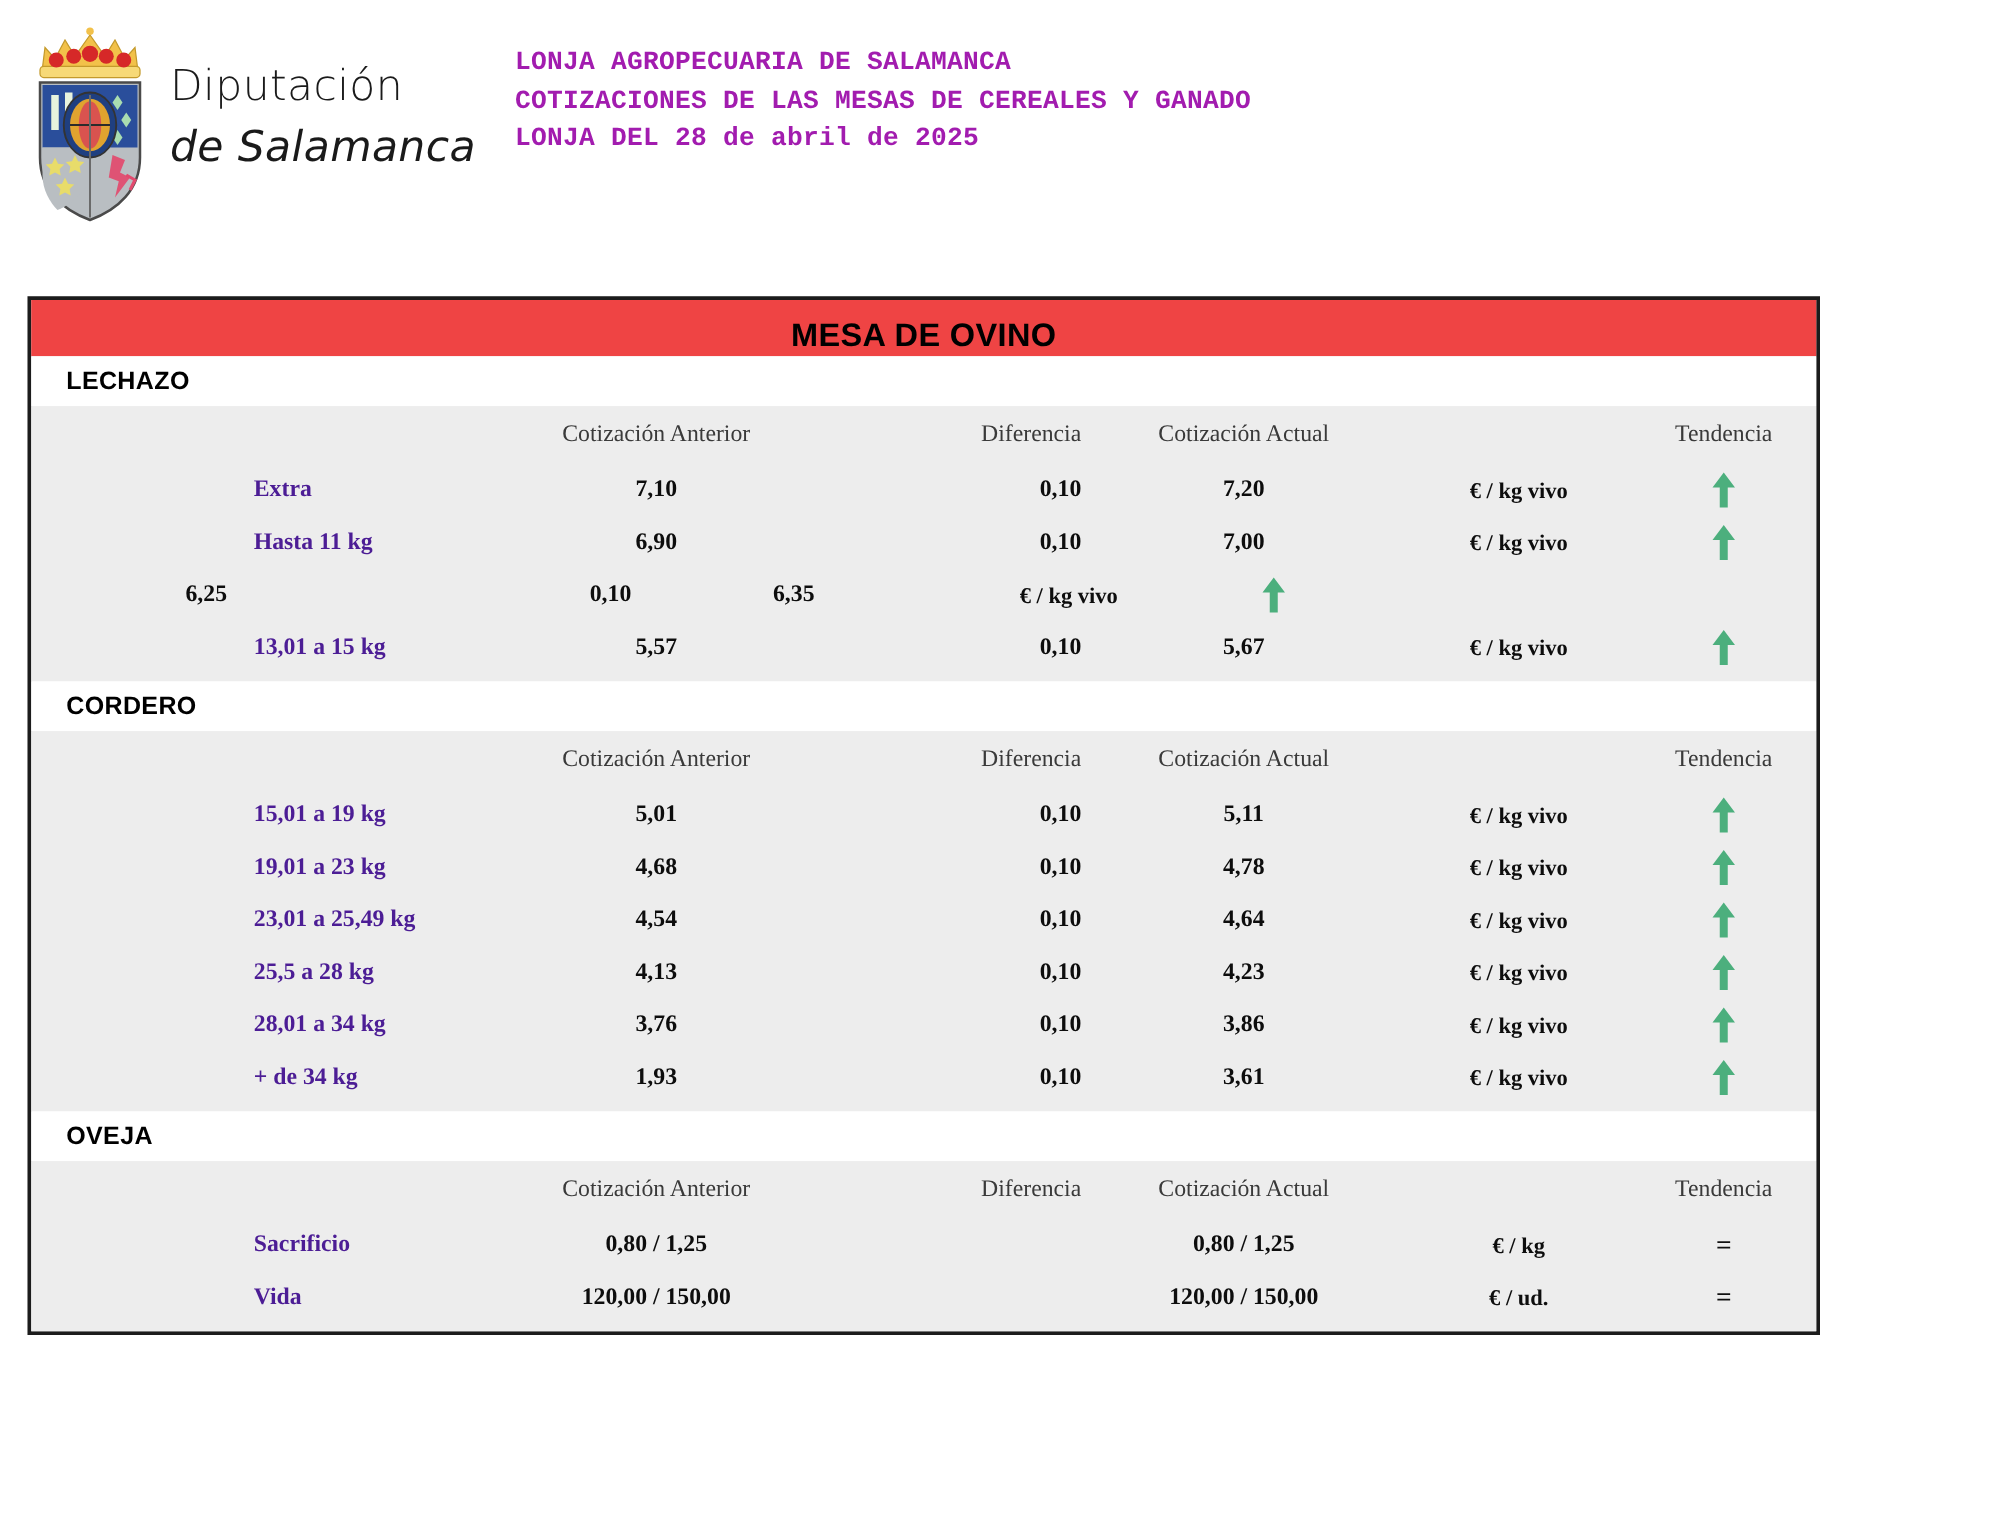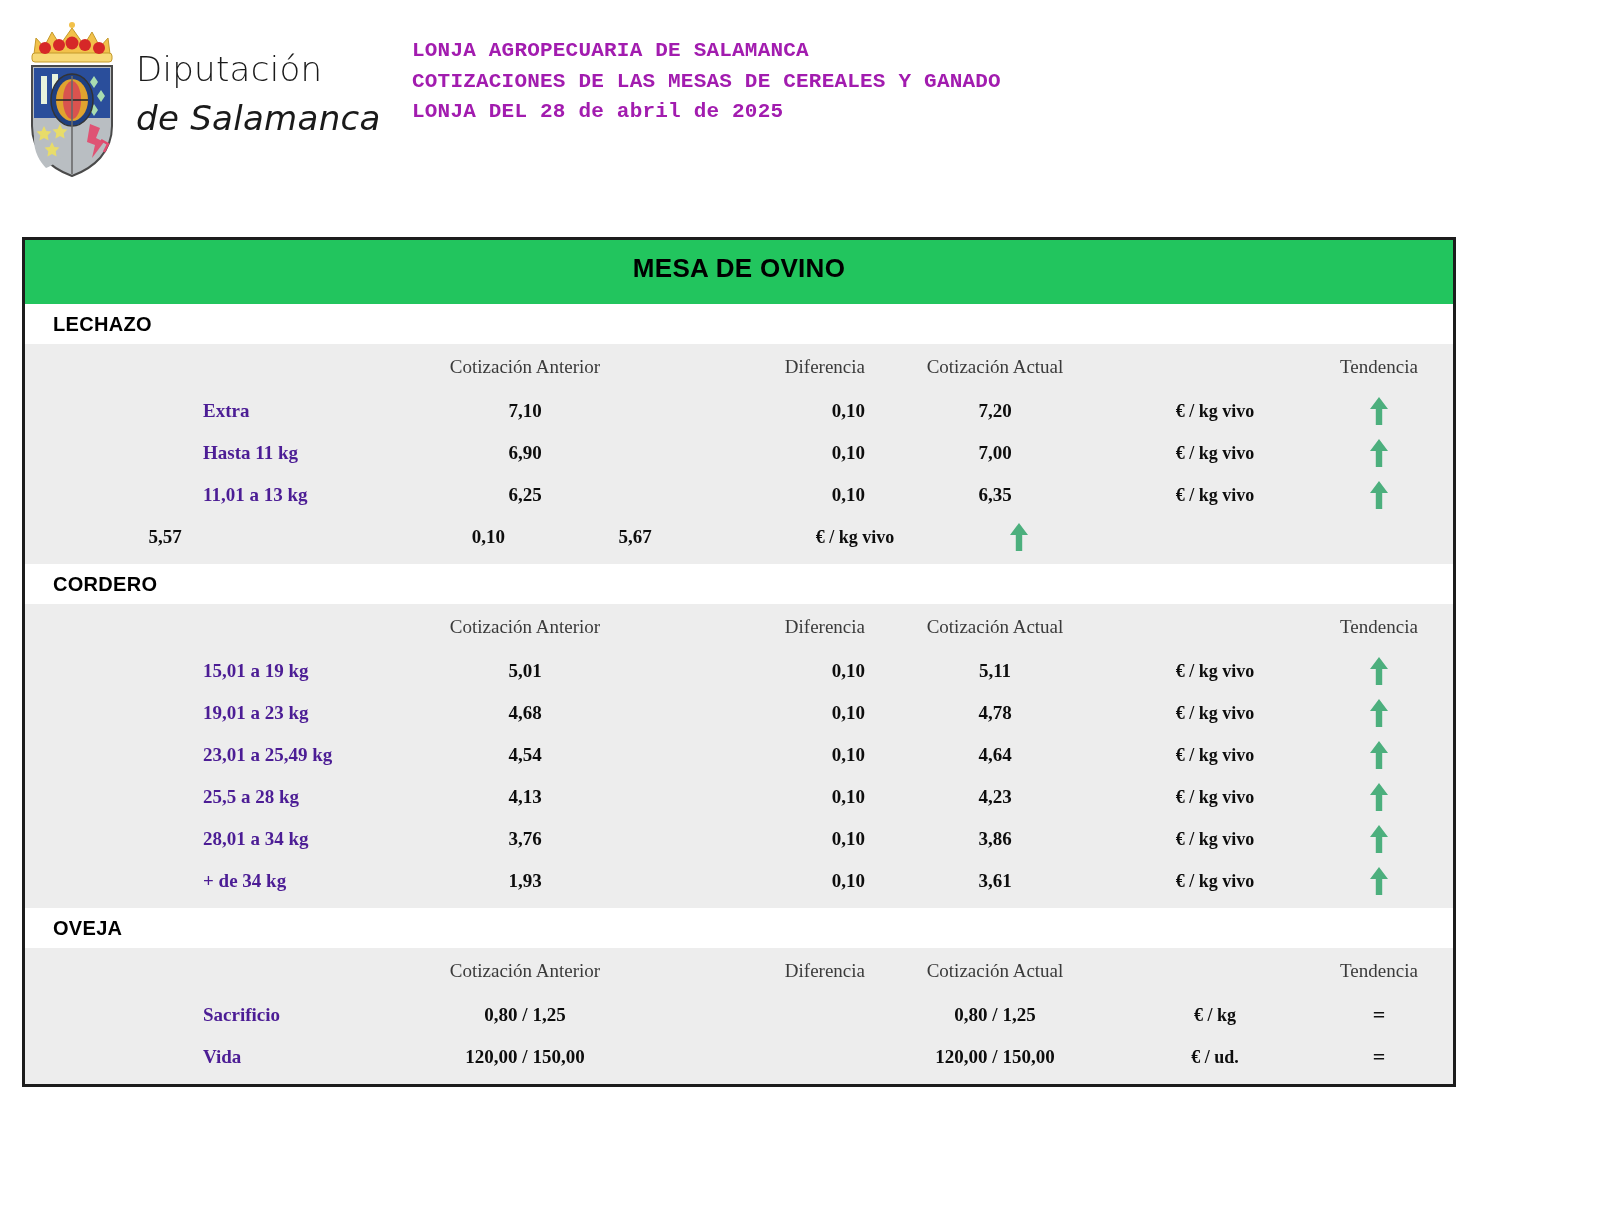--- a/index.html
+++ b/index.html
@@ -67,27 +67,27 @@
 
   
   .table-wrap {
     position: absolute;
     left: 22px; top: 237px;
     width: 1434px;
     border: 3px solid #1c1c1c;
     background: #ededed;
   }
   .mesa-title {
-    height: 64px;
+    height: 45px;
     line-height: 56px;
     text-align: center;
     font-size: 26px;
     font-weight: bold;
     color: #000000;
-    background: #22c55e;
+    background: #ef4444;
     letter-spacing: 0.3px;
   }
   .section-label {
     height: 40px;
     line-height: 40px;
     background: #ffffff;
     padding-left: 28px;
     font-size: 20px;
     font-weight: bold;
     color: #000000;
@@ -242,30 +242,30 @@
           <div class="c-label cell-label">Hasta 11 kg</div>
           <div class="c-prev cell-num">6,90</div>
           <div class="c-diff cell-num">0,10</div>
           <div class="c-curr cell-num">7,00</div>
           <div class="c-unit cell-unit">€ / kg vivo</div>
           <div class="c-trend"><svg class="arrow-svg" width="22" height="30" viewBox="0 0 22 30" xmlns="http://www.w3.org/2000/svg">
               <path d="M11 1 L20 13 L14.2 13 L14.2 29 L7.8 29 L7.8 13 L2 13 Z" fill="#4caf7d"></path>
             </svg></div>
         </div>
         <div class="row">
-          <div class="c-label cell-label">11,01 a 13 kg</div>
           <div class="c-prev cell-num">6,25</div>
           <div class="c-diff cell-num">0,10</div>
           <div class="c-curr cell-num">6,35</div>
           <div class="c-unit cell-unit">€ / kg vivo</div>
           <div class="c-trend"><svg class="arrow-svg" width="22" height="30" viewBox="0 0 22 30" xmlns="http://www.w3.org/2000/svg">
               <path d="M11 1 L20 13 L14.2 13 L14.2 29 L7.8 29 L7.8 13 L2 13 Z" fill="#4caf7d"></path>
             </svg></div>
         </div>
         <div class="row">
+          <div class="c-label cell-label">13,01 a 15 kg</div>
           <div class="c-prev cell-num">5,57</div>
           <div class="c-diff cell-num">0,10</div>
           <div class="c-curr cell-num">5,67</div>
           <div class="c-unit cell-unit">€ / kg vivo</div>
           <div class="c-trend"><svg class="arrow-svg" width="22" height="30" viewBox="0 0 22 30" xmlns="http://www.w3.org/2000/svg">
               <path d="M11 1 L20 13 L14.2 13 L14.2 29 L7.8 29 L7.8 13 L2 13 Z" fill="#4caf7d"></path>
             </svg></div>
         </div>
       </div>
       <div class="section-label">CORDERO</div>

